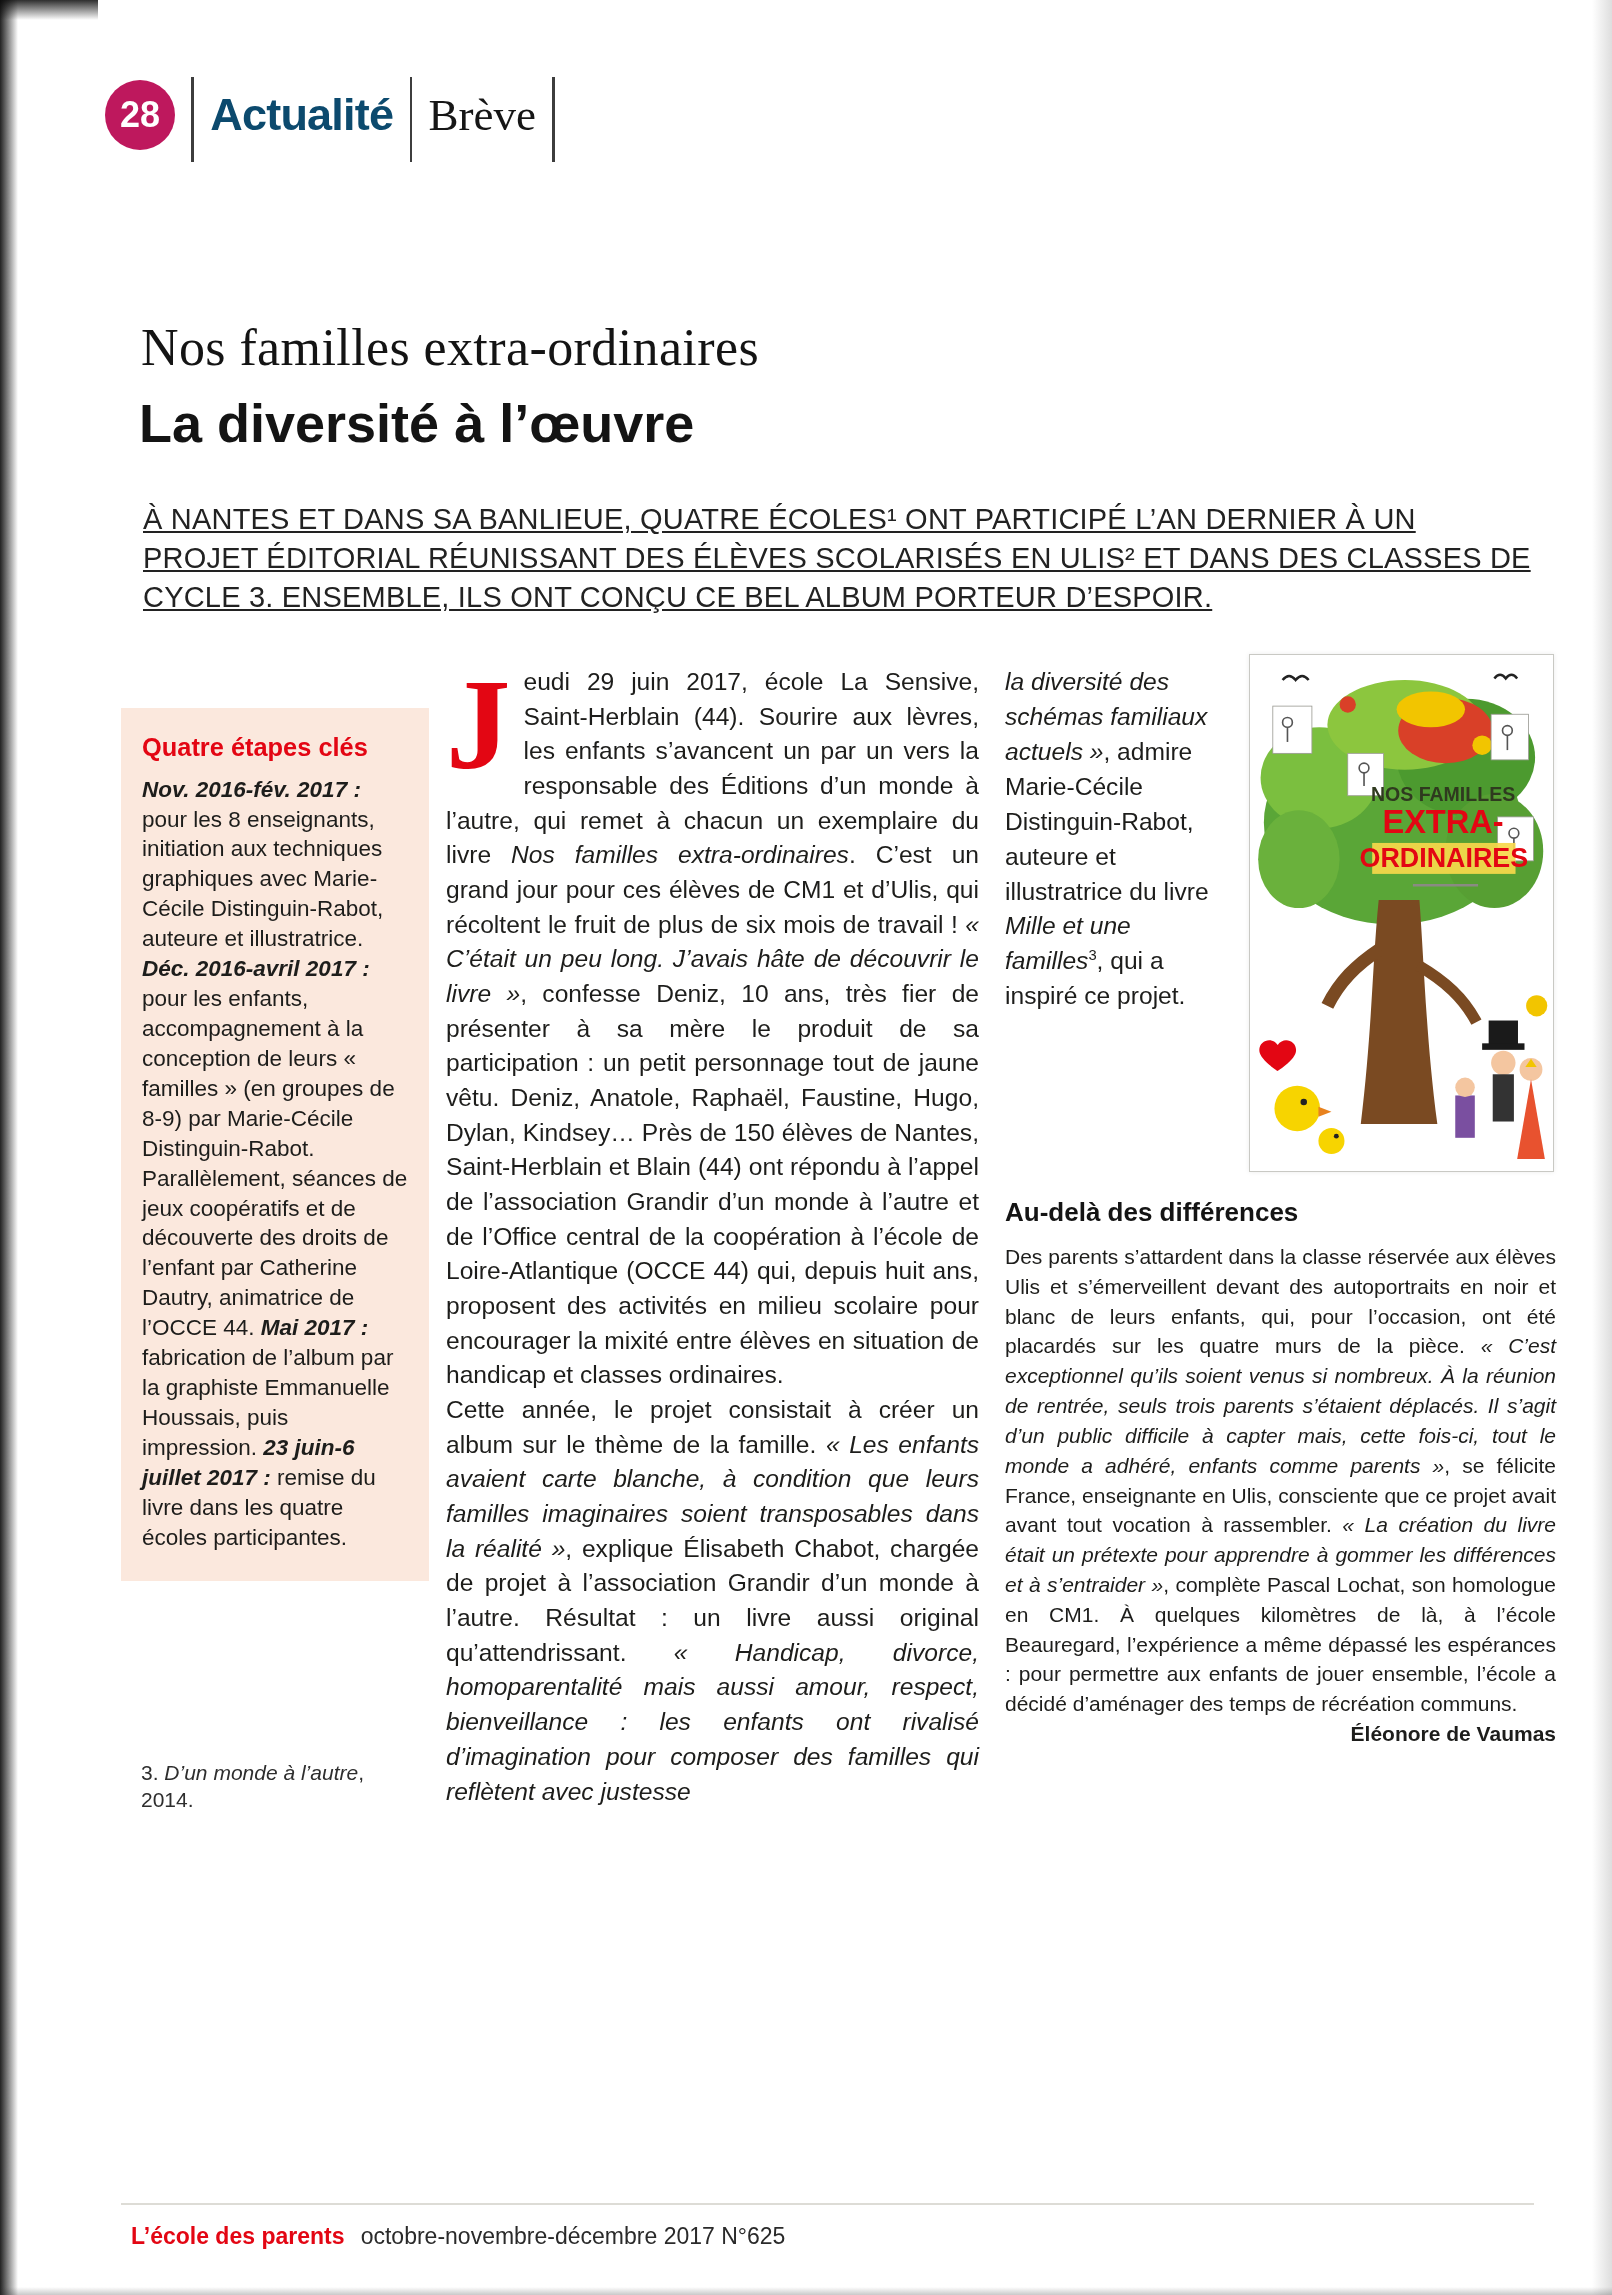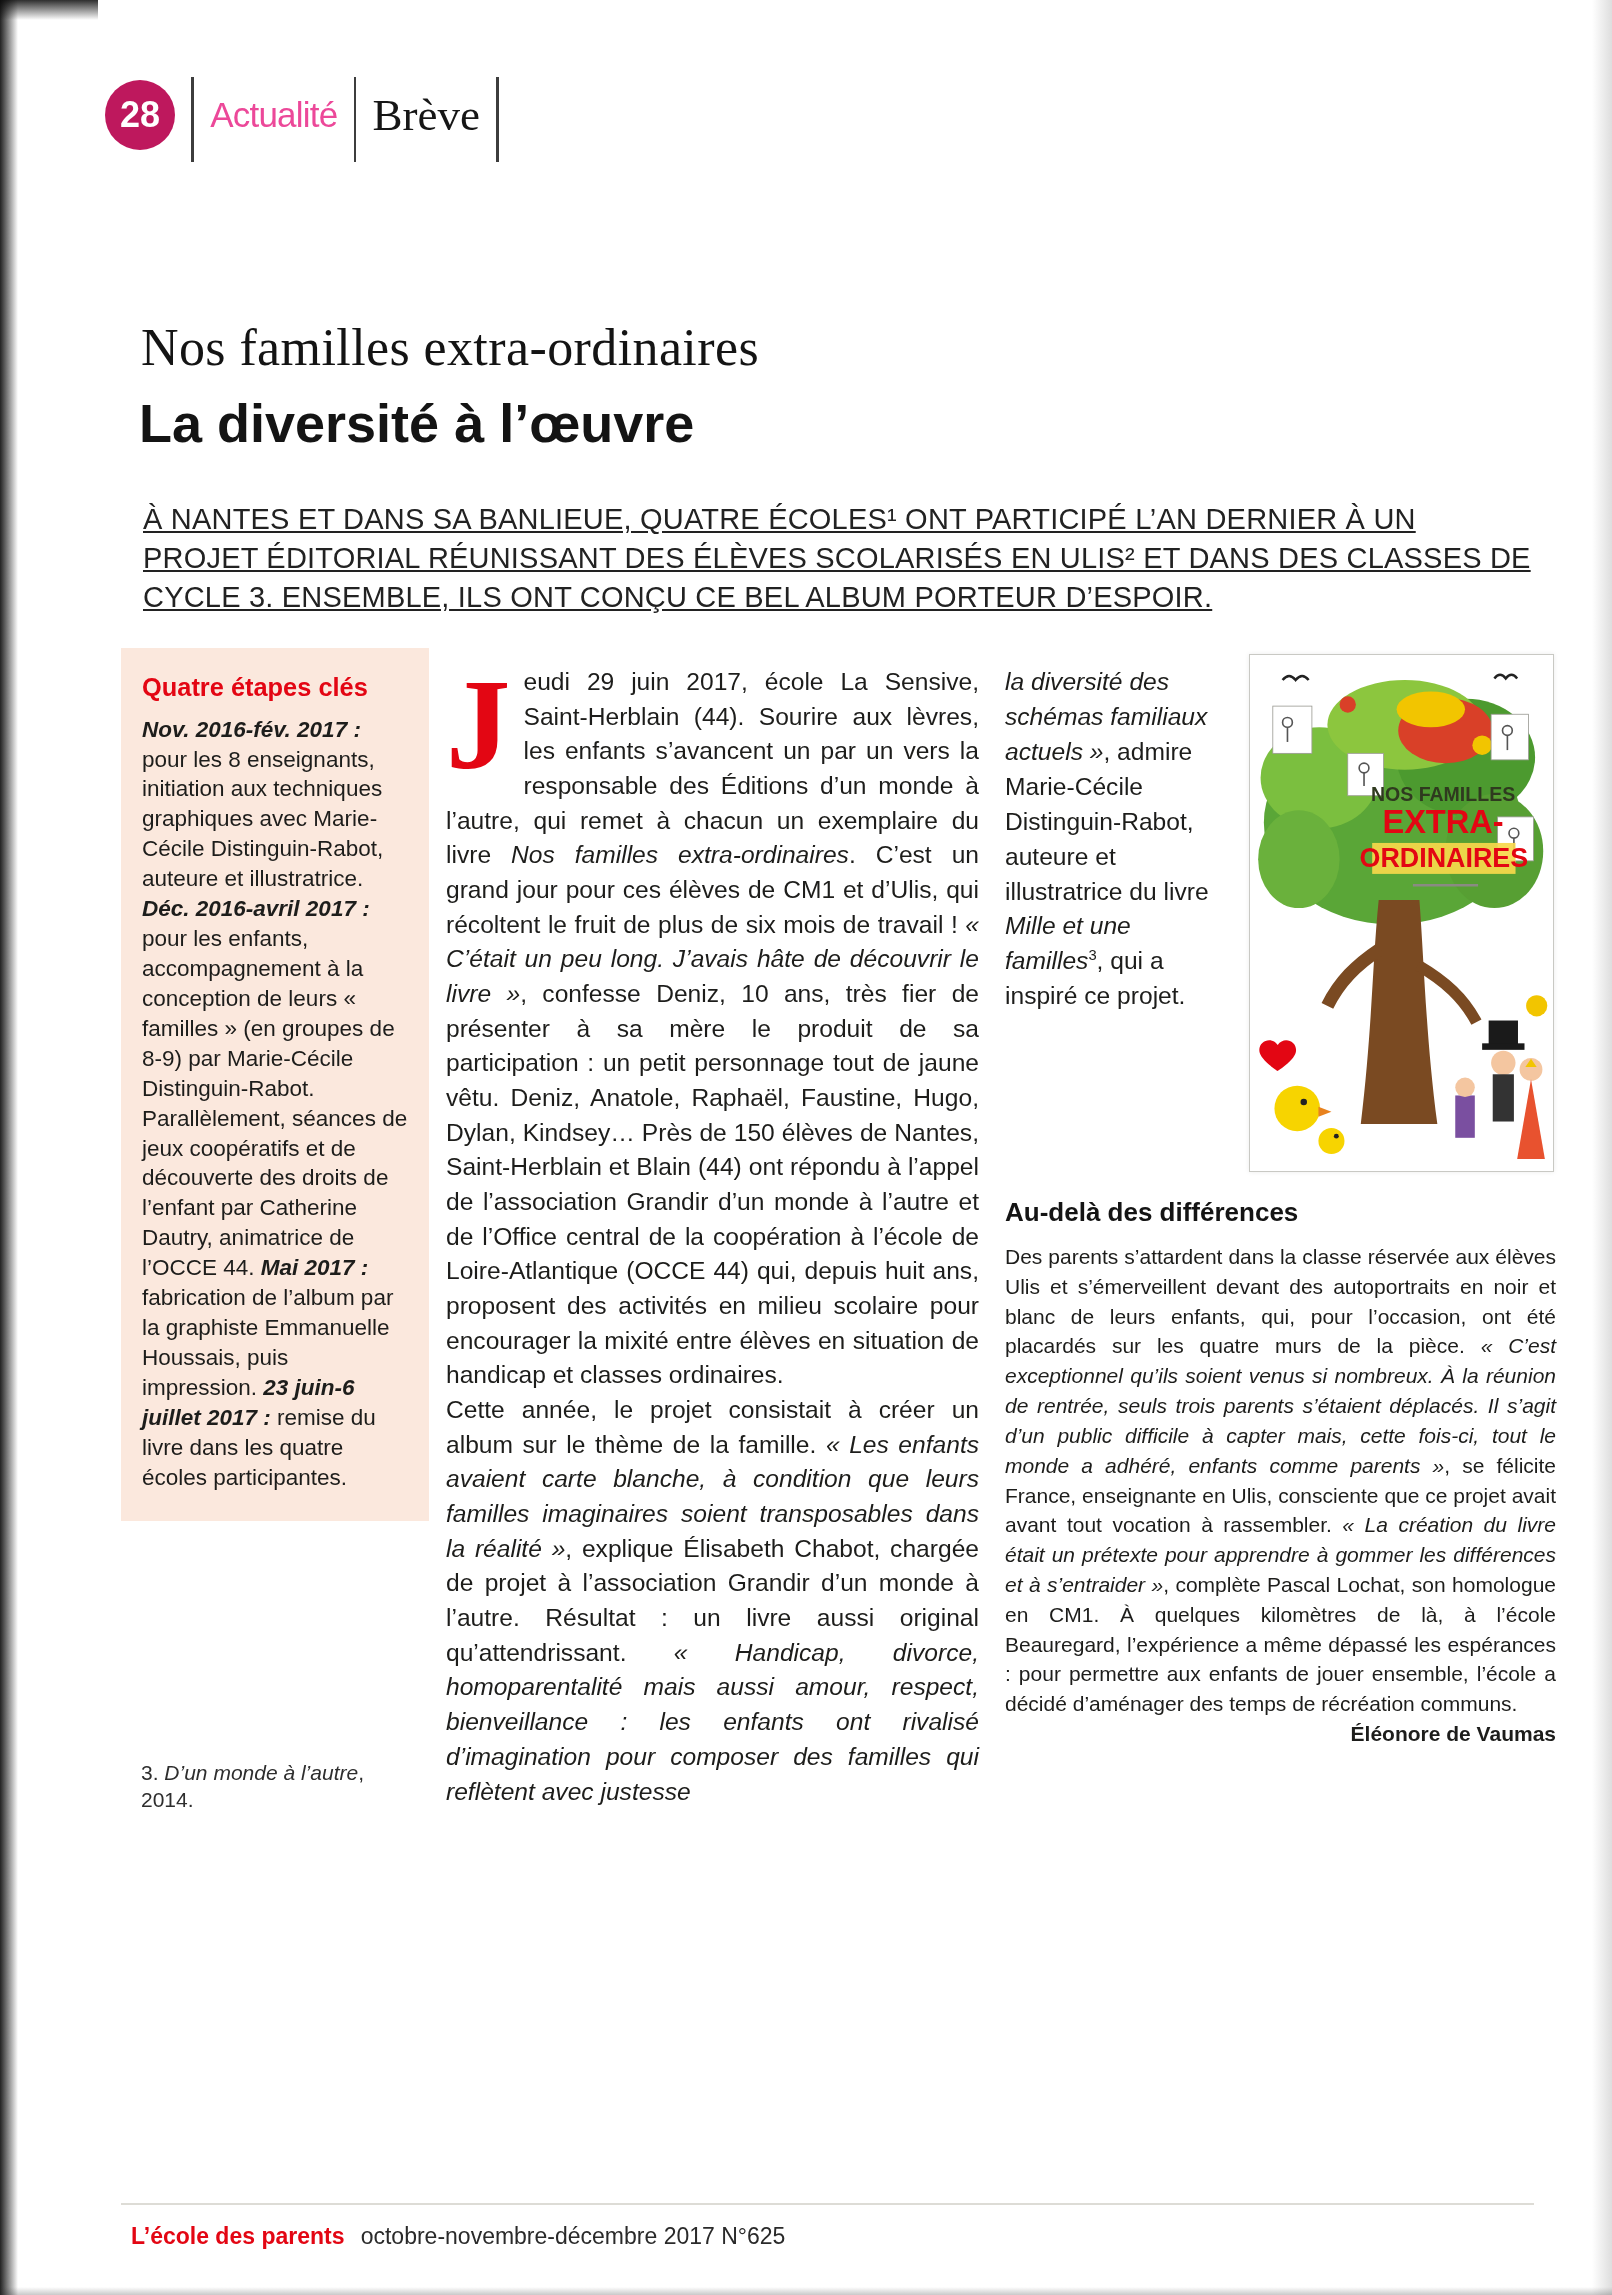--- a/index.html
+++ b/index.html
@@ -23,32 +23,32 @@
 
   
   .masthead { position:absolute; left:105px; top:70px; display:flex; align-items:center; height:90px; }
   .page-circle {
     width:70px; height:70px; border-radius:50%;
     background:#be185d; color:#fff;
     font-size:36px; font-weight:bold;
     display:flex; align-items:center; justify-content:center;
   }
   .vdiv { width:2.5px; height:85px; background:#3d3d3d; margin:0 16.4px; align-self:flex-start; margin-top:6.6px; }
-  .section-label { color:#ec4899; font-weight:normal; font-size:35px; letter-spacing:-0.8px; }
+  .section-label { color:#0c4a6e; font-weight:bold; font-size:45px; letter-spacing:-0.8px; }
   .subsection-label { font-family:"Liberation Serif", serif; font-size:45px; color:#161616; }
 
   
   .title { position:absolute; left:141px; top:318px; font-family:"Liberation Serif", serif;
     font-weight:400; font-size:52px; color:#141414; letter-spacing:0.4px; }
   .subtitle { position:absolute; left:139px; top:392px; font-size:54px; font-weight:bold; color:#141414; }
   .lead { position:absolute; left:143px; top:500px; width:1393px;
     font-size:29px; line-height:1.34; color:#222; letter-spacing:0.2px;text-decoration:underline; }
 
   
-  .sidebar { position:absolute; left:121px; top:648px; width:308px;
+  .sidebar { position:absolute; left:121px; top:708px; width:308px;
     background:#fbe8dd; padding:24.6px 21px 28px 21px; }
   .sidebar-title { color:#e30613; font-weight:bold; font-size:25.4px; margin-bottom:13px; }
   .sidebar-body { font-size:22.5px; line-height:1.33; color:#1d1d1b; }
 
   
   .footnotes { position:absolute; left:141px; top:1760px; width:270px;
     font-size:21px; line-height:1.28; color:#2e2e2e; }
   .footnotes p { margin-bottom:23px; }
 
   

